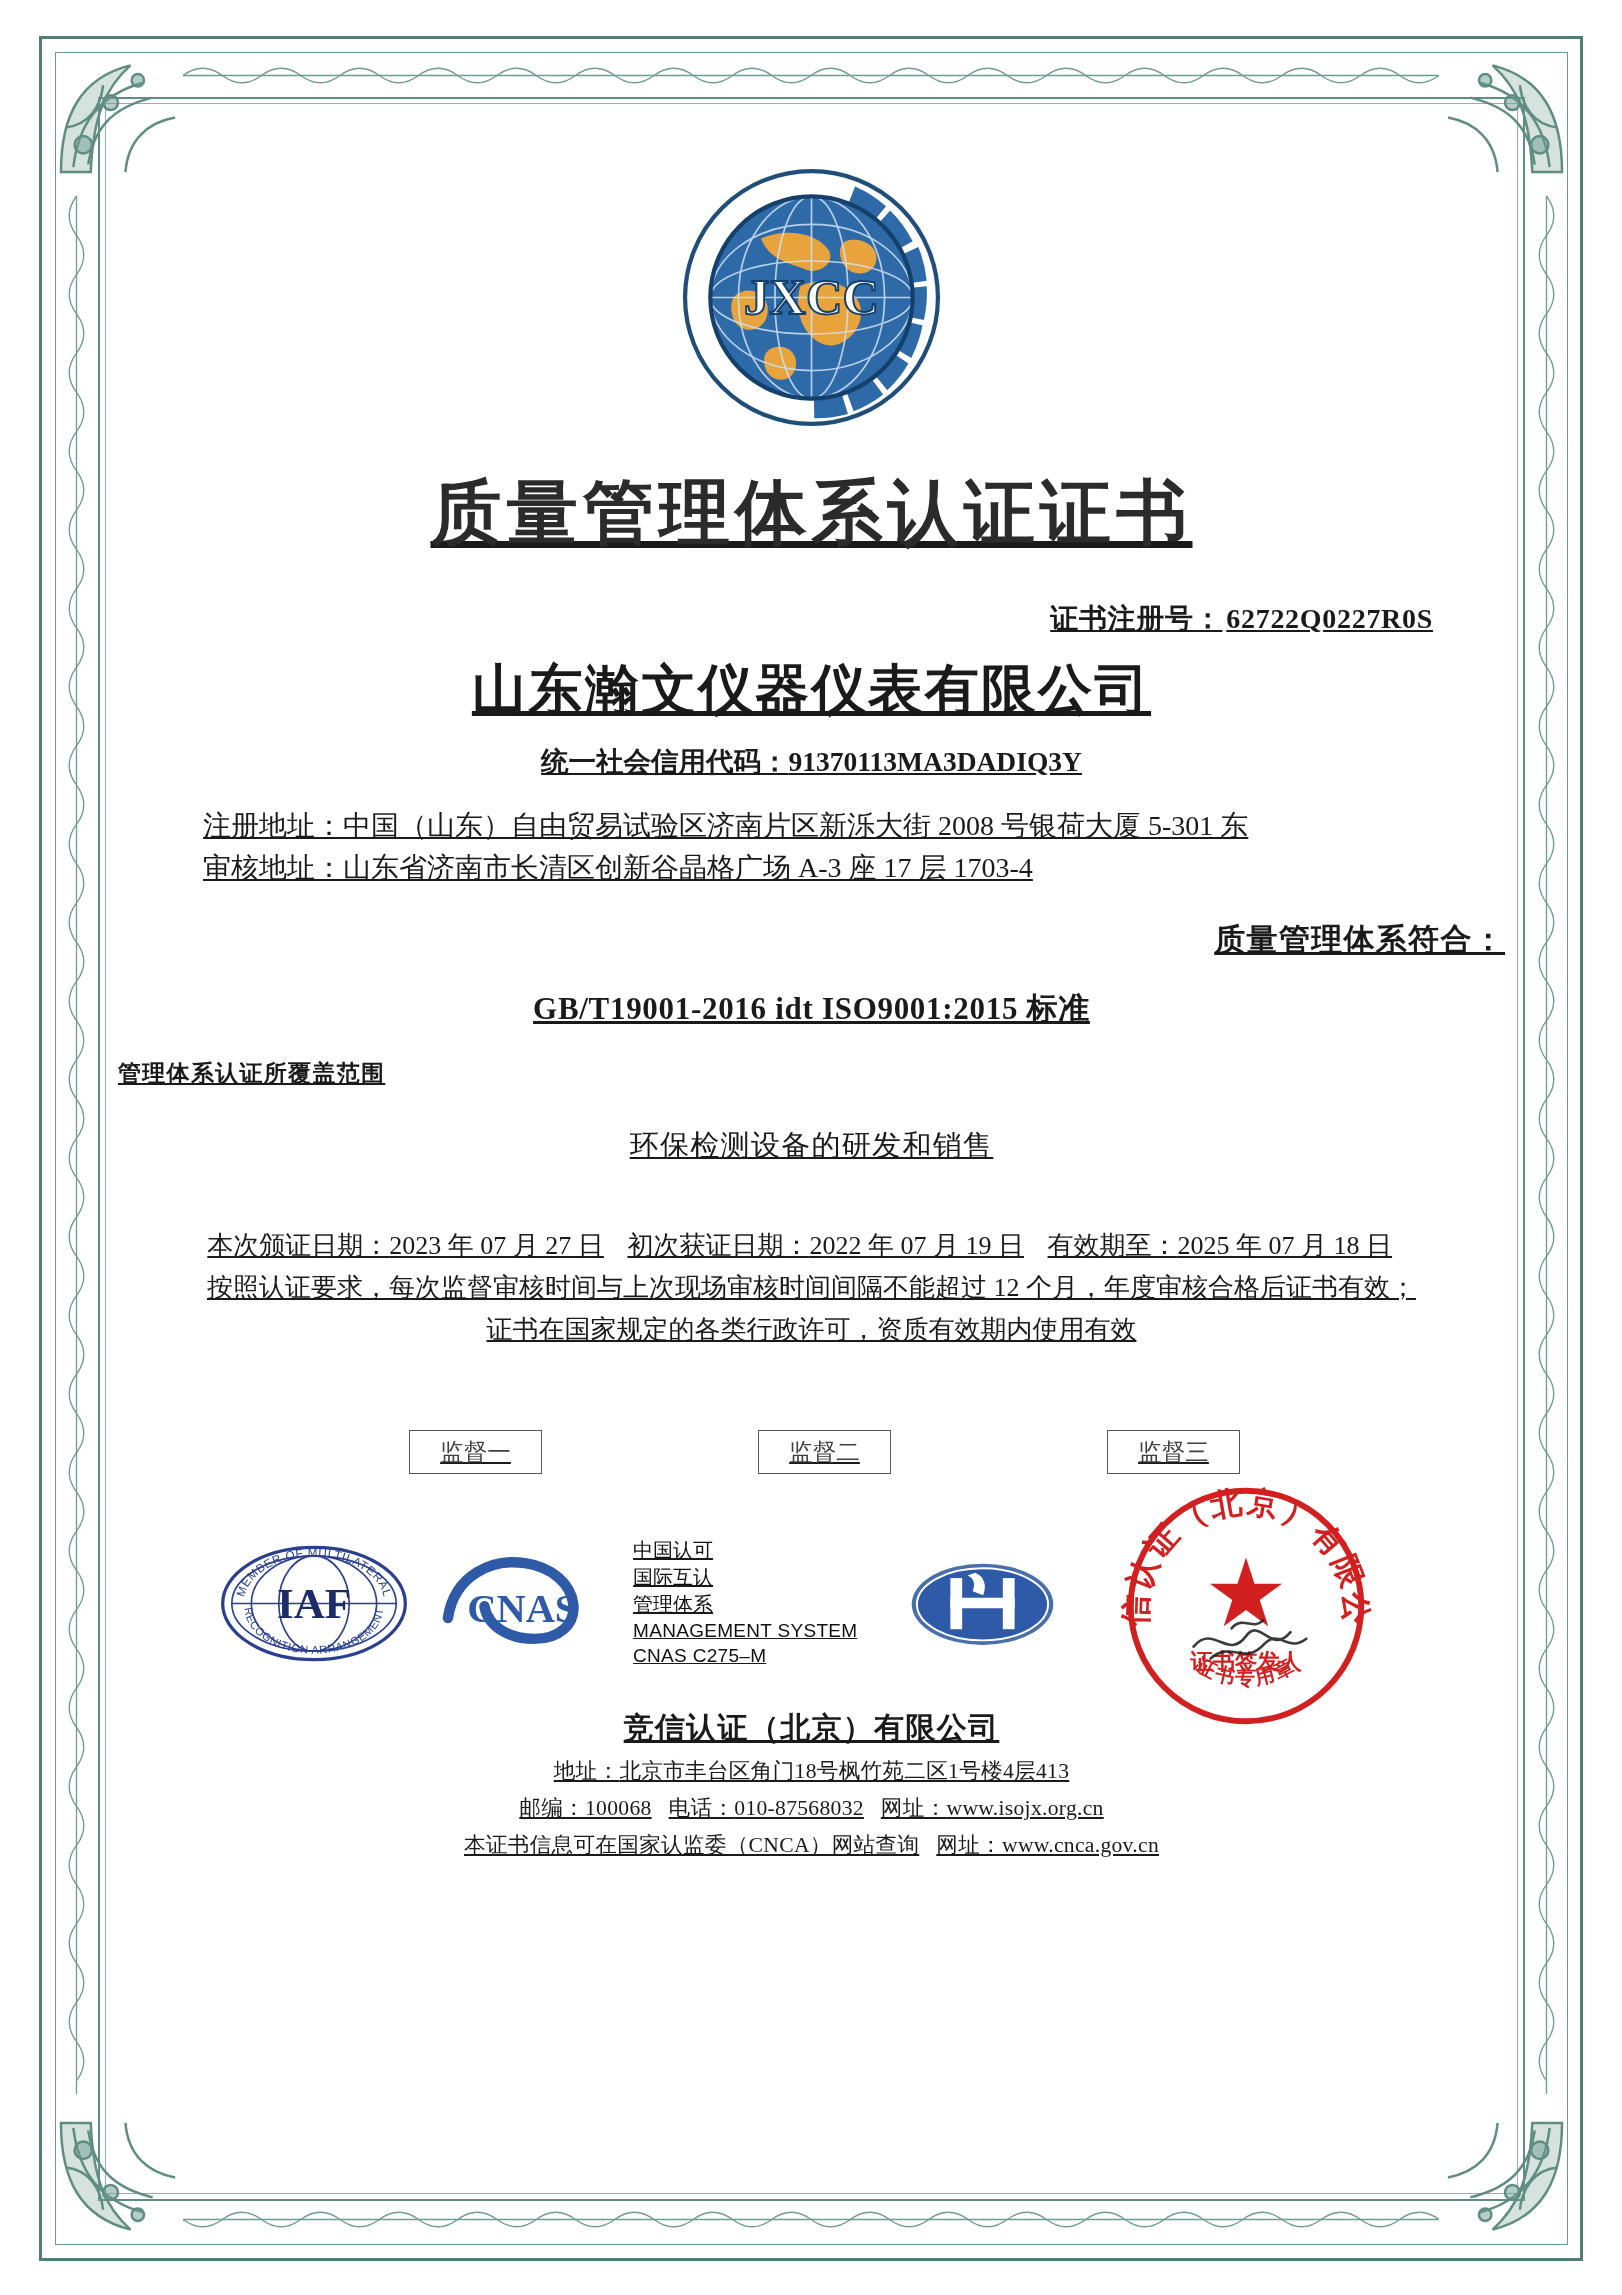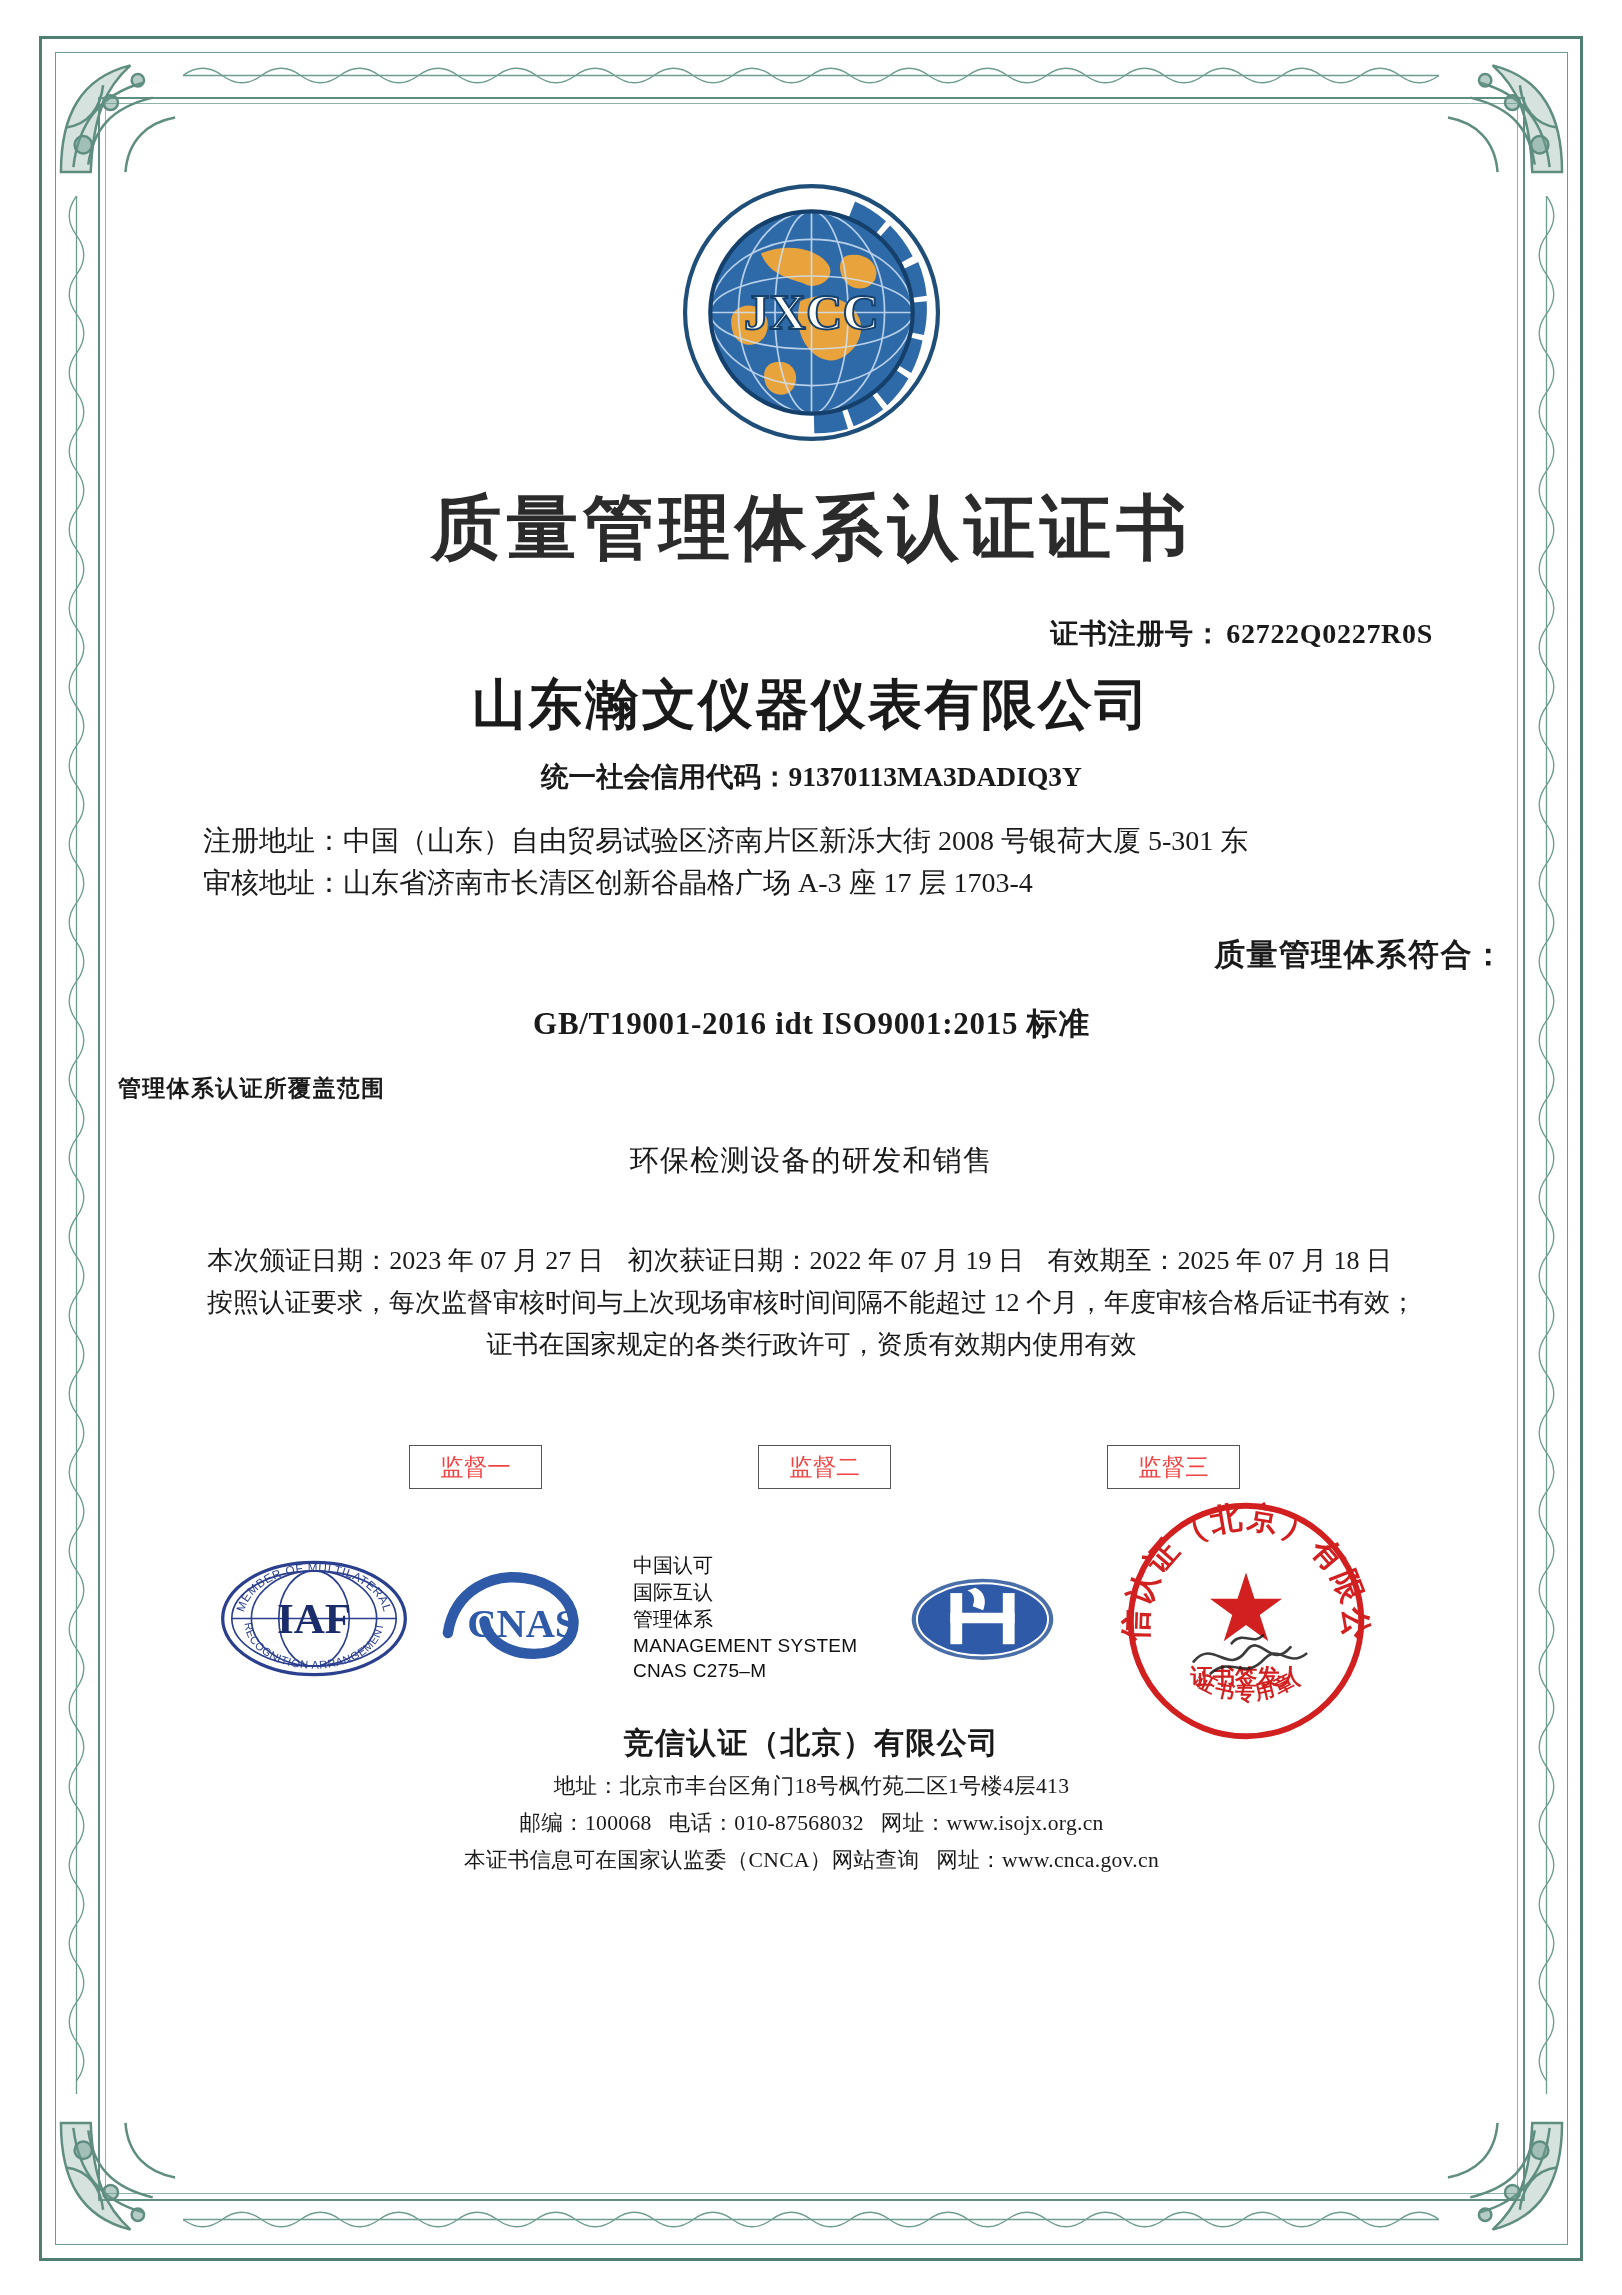--- a/index.html
+++ b/index.html
@@ -74,23 +74,24 @@
   .edge-orn svg { display:block; width:100%; height:100%; }
   .edge-top   { left: 183px; top: 55px;  width: 1256px; height: 41px; }
   .edge-bot   { left: 183px; bottom: 55px; width: 1256px; height: 41px; transform: scaleY(-1); }
   .edge-left  { left: 56px;  top: 196px; width: 41px; height: 1898px; }
   .edge-right { right: 56px; top: 196px; width: 41px; height: 1898px; transform: scaleX(-1); }
 
   
   .content {
     position: absolute;
     left: 118px;
-    top: 133px;
+    top: 118px;
     width: 1387px;
     height: 2061px;
+    text-decoration: underline;
   }
 
   .logo-wrap {
     margin-top: 39px;
     display: flex;
     justify-content: center;
   }
   .logo {
     width: 281px;
     height: 281px;
@@ -191,21 +192,21 @@
     padding-left: 26px;
   }
   .sup-box {
     width: 131px;
     height: 42px;
     border: 0.7px solid #555;
     display: flex;
     align-items: center;
     justify-content: center;
     font-size: 23.6px;
-    color: #ef4444;
+    color: #404040;
   }
 
   
   .marks-row {
     margin-top: 31px;
     display: flex;
     align-items: center;
     justify-content: flex-start;
     padding-left: 98px;
     gap: 23.6px;

